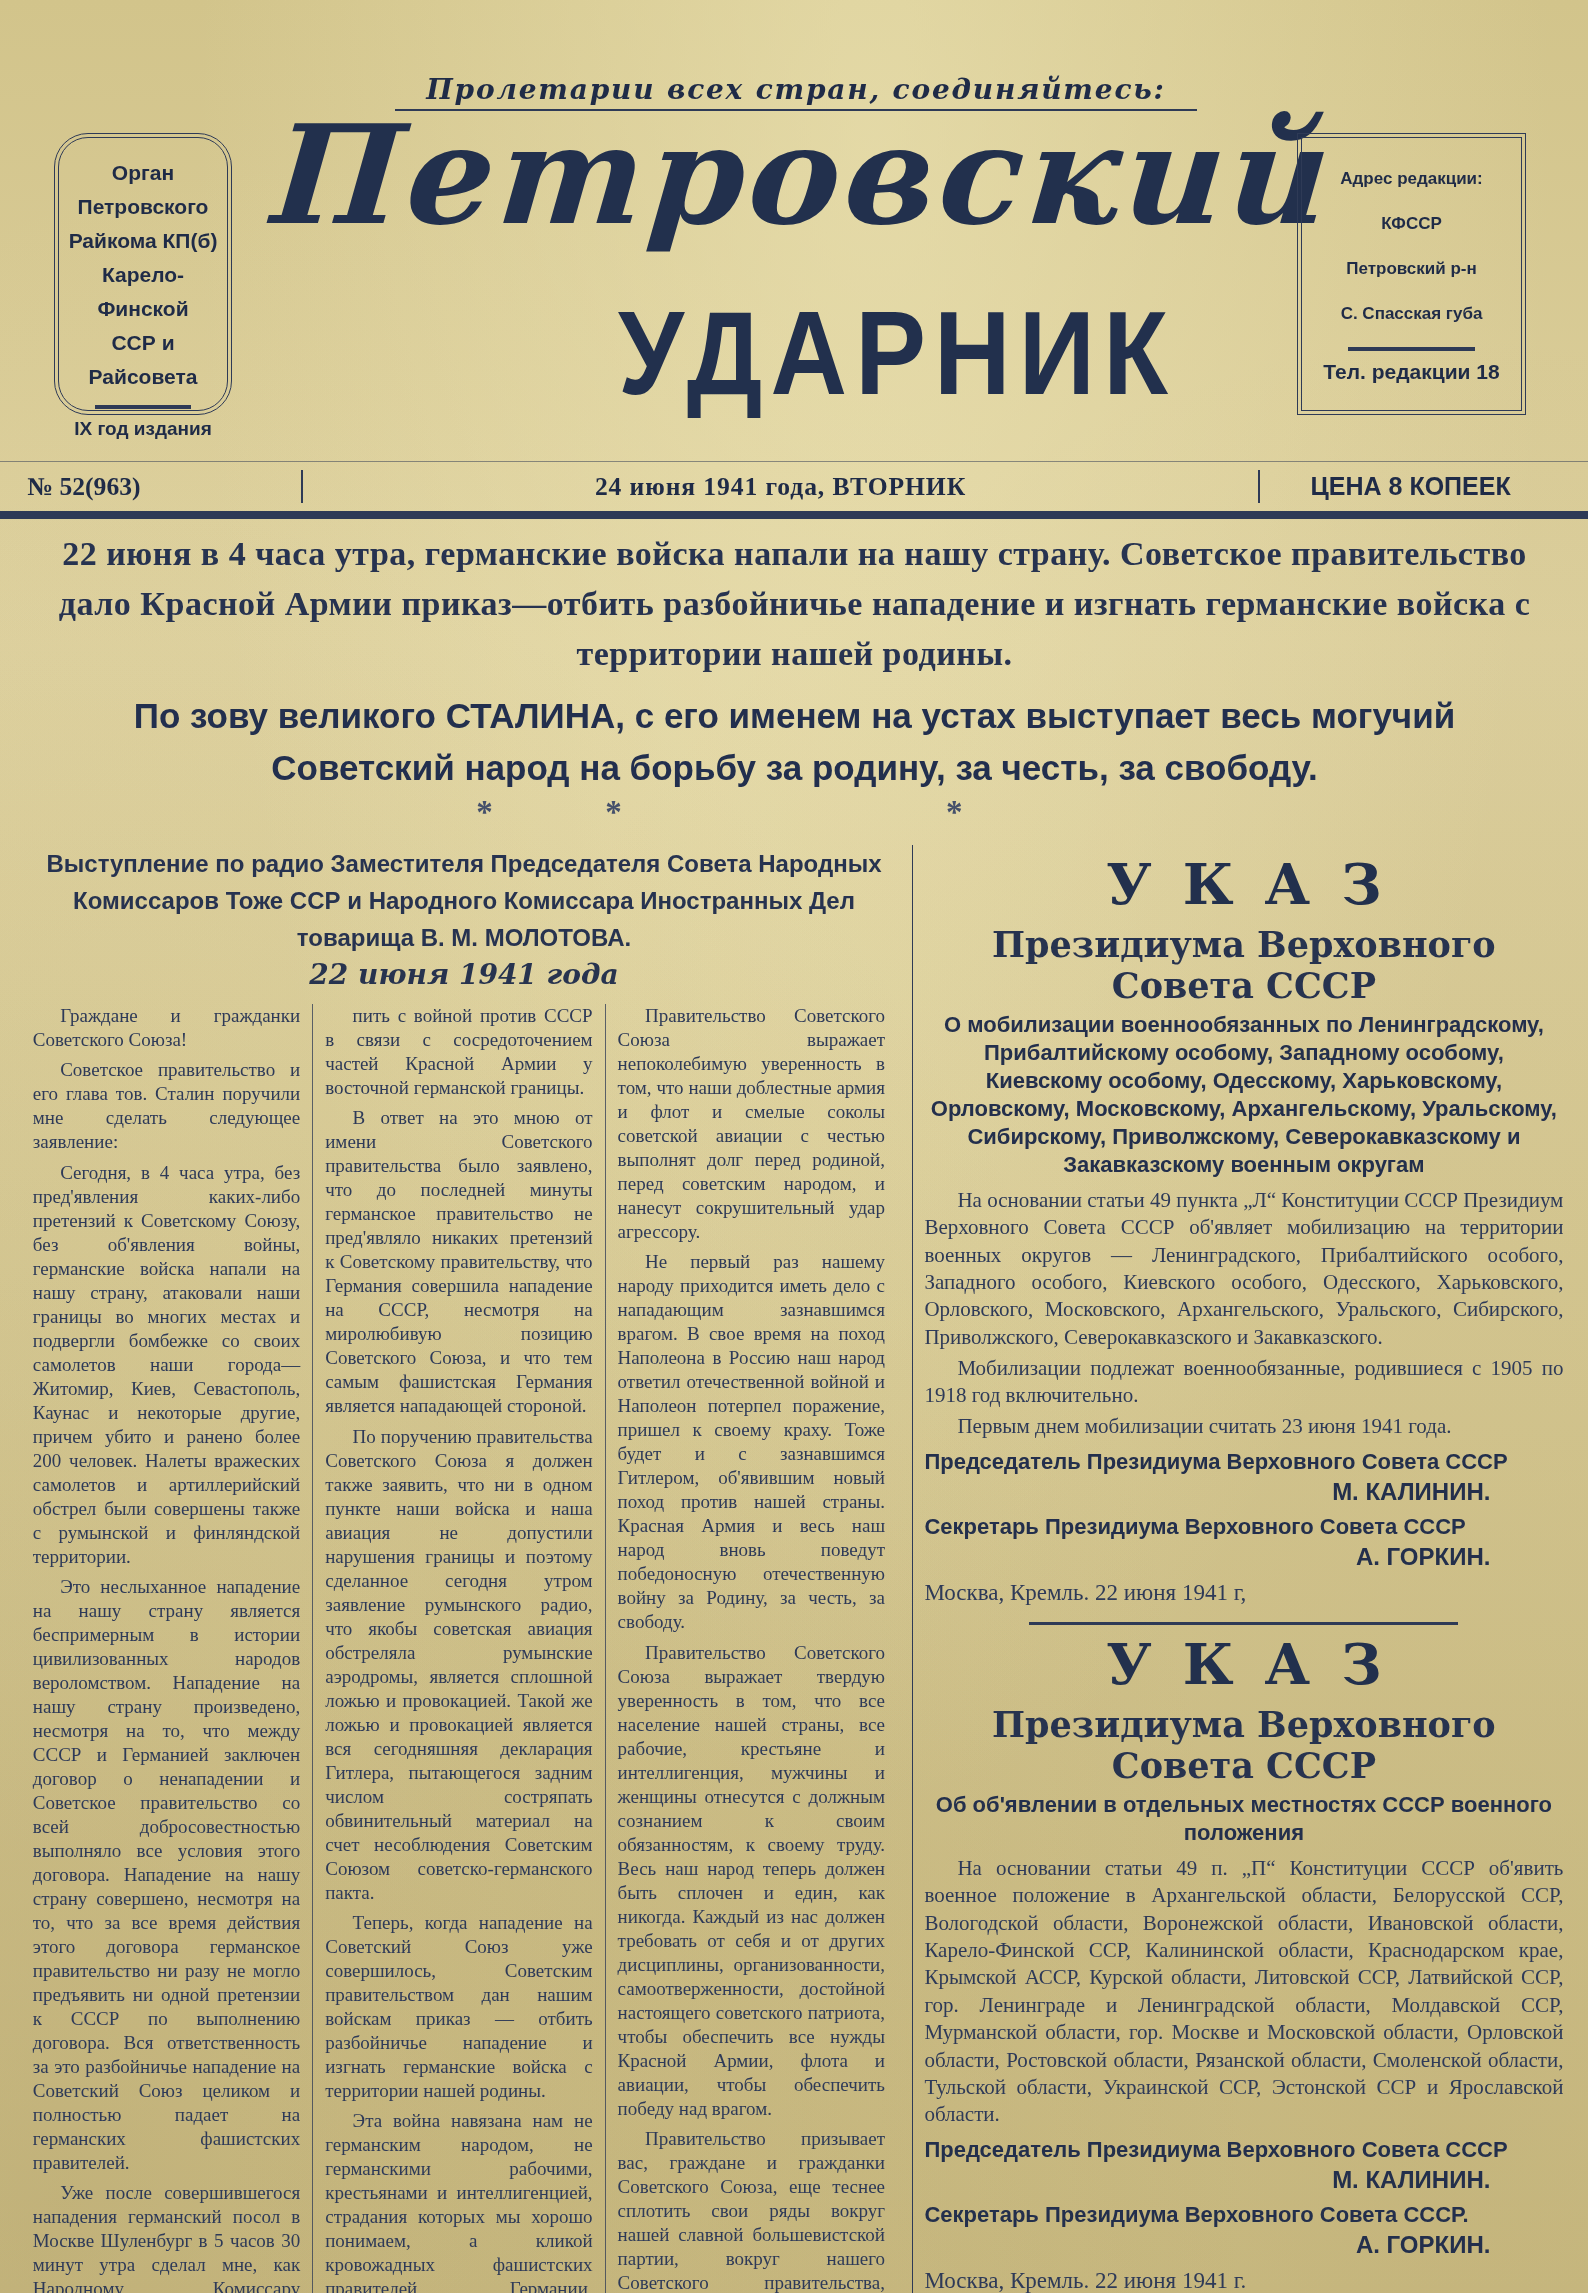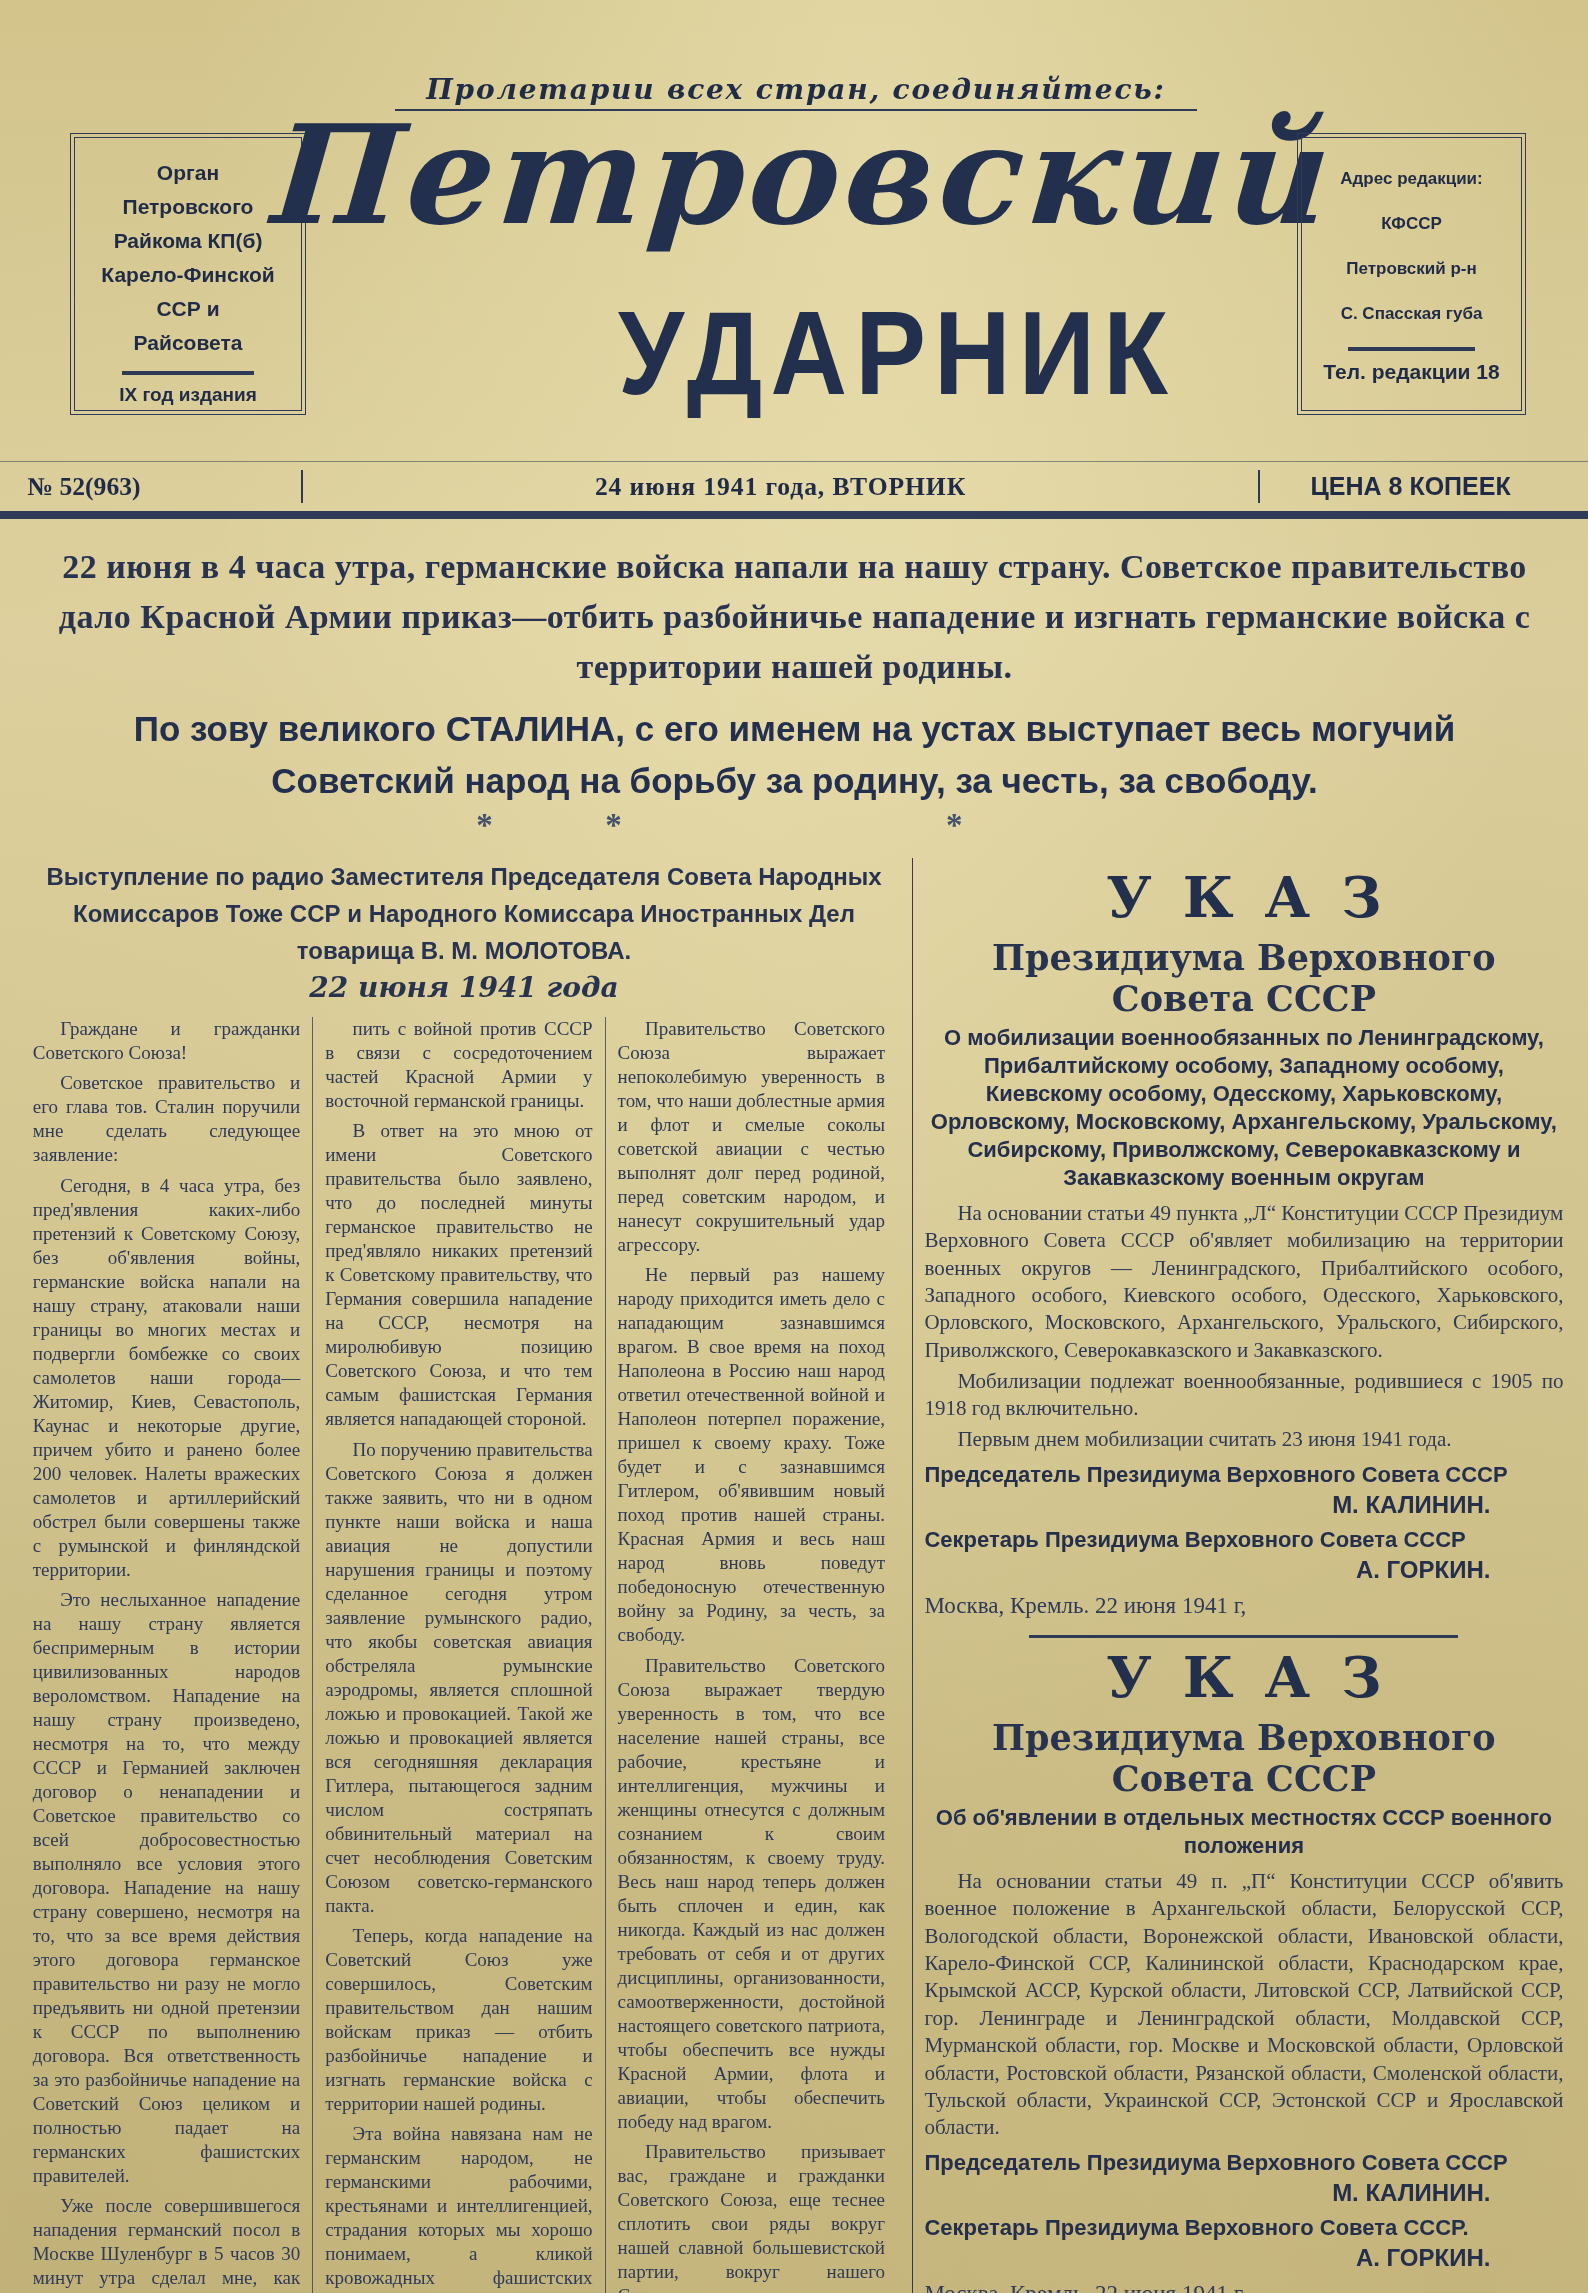--- a/index.html
+++ b/index.html
@@ -31,21 +31,21 @@
   .masthead{position:relative;height:461px;}
   .box{
     position:absolute;top:137px;
     border:1.8px solid var(--rule);
     outline:1.8px solid var(--rule);outline-offset:3.7px;
     text-align:center;
     font-family:"Liberation Sans", sans-serif;
     font-weight:bold;color:var(--ink-strong);
     padding:18.3px 7.3px 11px;
   }
-  .box-left{left:74px;width:228px;height:274px;}
+  .box-left{left:58px;width:170px;height:274px;border-radius:30px;}
   .box-left .bline{font-size:21px;line-height:34px;}
   .box-right{left:1301px;width:221px;height:274px;}
   .box-right .bline{font-size:17px;line-height:45px;}
   .box-rule{width:62%;height:3.7px;background:var(--rule);margin:11px auto 9.1px;}
   .box-edition{font-size:19px;}
   .box-phone{font-size:21px;}
 
   .slogan{
     position:absolute;left:395px;top:73px;width:802px;
     text-align:center;font-style:italic;font-weight:bold;
@@ -79,21 +79,21 @@
     border-bottom:8.2px solid var(--rule);
     padding:0 27.4px;
     font-weight:bold;font-size:25.6px;color:var(--ink-strong);
   }
   .dl-issue{width:274px;}
   .dl-sep{width:1.8px;height:33px;background:var(--rule);}
   .dl-date{flex:1;text-align:center;letter-spacing:0.9px;}
   .dl-price{width:302px;text-align:center;font-family:"Liberation Sans", sans-serif;font-size:25px;}
 
   
-  .lead{padding:23px 37px 0;text-align:center;}
+  .lead{padding:10px 37px 0;text-align:center;}
   .lead-p1{
     font-weight:bold;font-size:34px;line-height:50px;margin:0 auto;
     max-width:1526px;color:#273350;letter-spacing:0.5px;
   }
   .lead-p2{
     font-family:"Liberation Sans", sans-serif;font-weight:bold;
     font-size:35px;line-height:52px;margin:11px auto 0;max-width:1334px;color:#222f4e;
   }
   .asterisk-row{position:relative;height:42px;}
   .asterisk-row span{position:absolute;font-size:33px;font-weight:bold;color:var(--ink-soft);}

